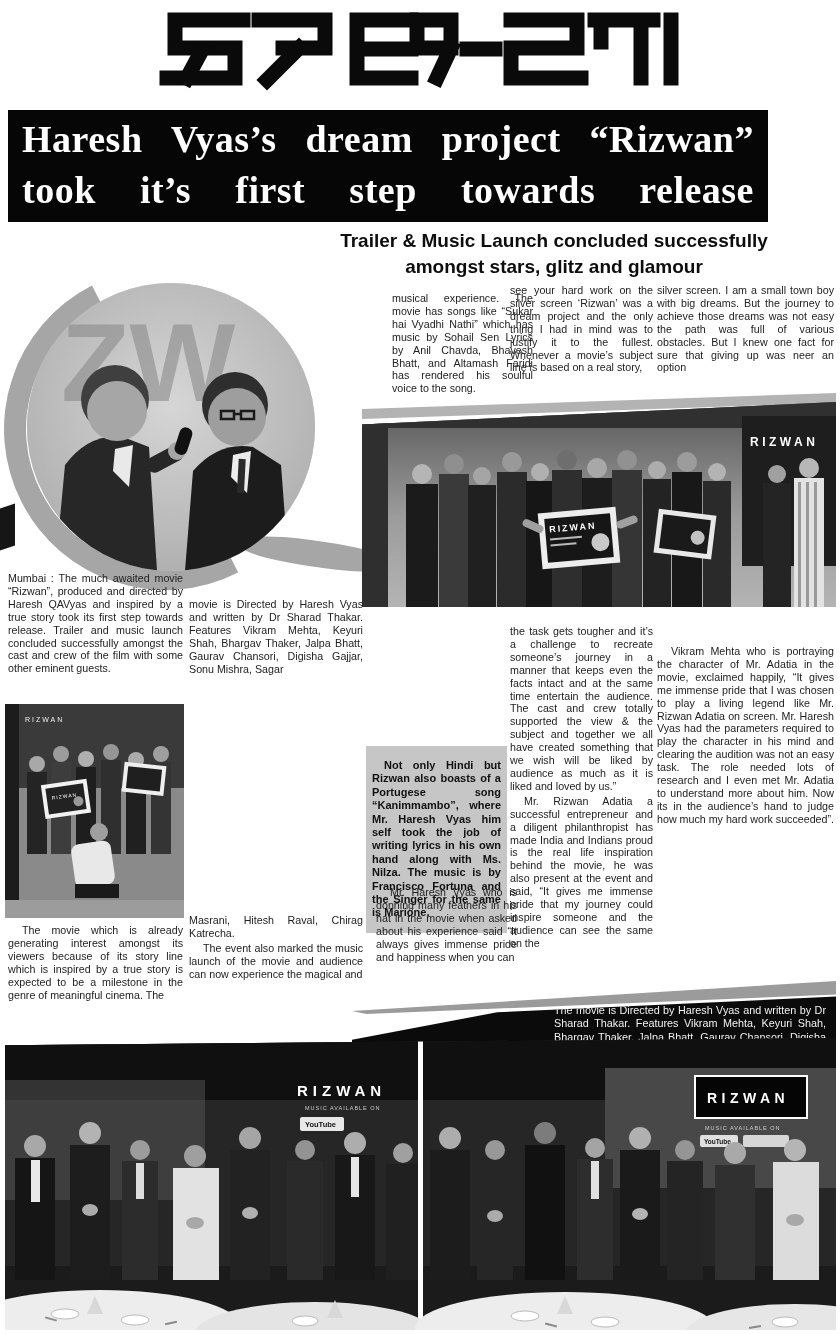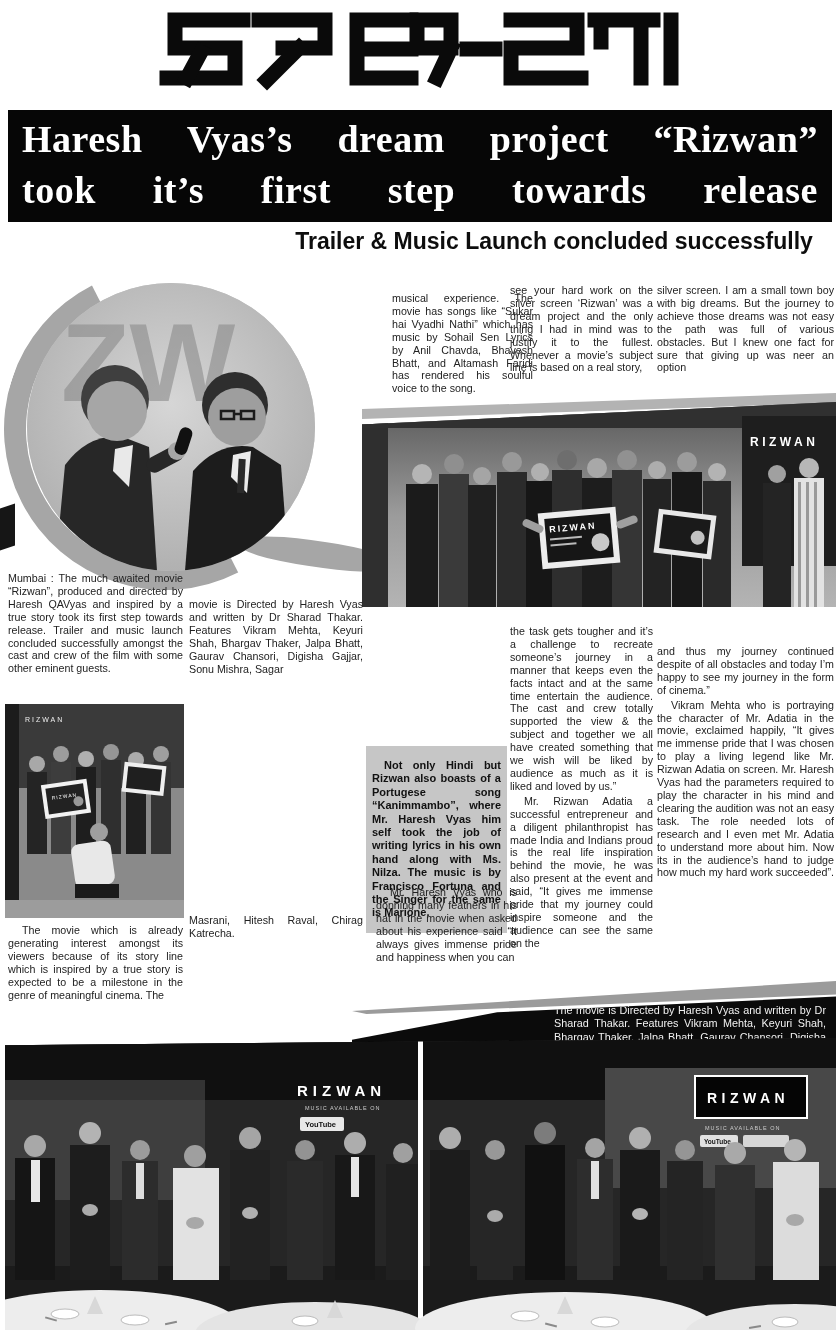--- a/index.html
+++ b/index.html
@@ -3,26 +3,26 @@
 <meta charset="utf-8">
 <style>
   html,body{margin:0;padding:0;background:#ffffff;}
   .page{position:relative;width:840px;height:1334px;background:#ffffff;overflow:hidden;
         font-family:"Liberation Sans",sans-serif;color:#1c1c1c;}
   .abs{position:absolute;}
   
   .masthead{left:0;top:8px;width:840px;height:96px;text-align:center;}
   .sr{position:absolute;width:1px;height:1px;overflow:hidden;clip-path:inset(50%);white-space:nowrap;}
   
-  .headline{left:8px;top:110px;width:824px;height:112px;background:#060606;color:#ffffff;
+  .headline{left:8px;top:110px;width:760px;height:112px;background:#060606;color:#ffffff;
             font-family:"Liberation Serif",serif;font-weight:bold;font-size:38px;
             padding:4px 14px;box-sizing:border-box;}
   .headline .hl{line-height:51px;text-align:justify;text-align-last:justify;-moz-text-align-last:justify;letter-spacing:.5px;}
   
-  .subhead{left:278px;top:228px;width:552px;text-align:center;font-weight:bold;font-size:23px;line-height:26px;color:#0d0d0d;}
+  .subhead{left:278px;top:228px;width:552px;text-align:center;font-weight:bold;font-size:19px;line-height:26px;color:#0d0d0d;}
   
   .col{font-size:10.7px;line-height:12.9px;text-align:justify;color:#222;}
   .col p{margin:0 0 2px 0;}
   .col p.ind{text-indent:14px;}
   .graybox{background:#c6c6c6;font-weight:bold;font-size:11px;line-height:13.4px;
            padding:13px 6px;box-sizing:border-box;text-align:justify;color:#111;}
   
   .caption-wedge{left:352px;top:978px;width:484px;height:36px;background:#9b9b9b;
                  clip-path:polygon(0 92%,100% 8%,100% 46%,3% 100%);}
   .caption-box{left:352px;top:992px;width:484px;height:92px;background:#0b0b0b;
@@ -68,20 +68,21 @@
     </svg>
   </div>
 
   <div class="abs headline">
     <div class="hl">Haresh Vyas’s dream project “Rizwan”</div>
     <div class="hl">took it’s first step towards release</div>
   </div>
 
   <div class="abs subhead">
     <div>Trailer &amp; Music Launch concluded successfully</div>
+    <div>amongst stars, glitz and glamour</div>
   </div>
 
   <div class="abs arc-ring"></div>
   <div class="abs arc-tail"></div>
   <div class="abs edge-wedge"></div>
   <div class="abs strip-top"></div>
 
   <div class="abs photo-circle">
     <svg width="288" height="288" viewBox="0 0 288 288">
       <defs>
@@ -195,21 +196,20 @@
   <div class="abs col" style="left:376px;top:886px;width:141px;">
     <p class="ind">Mr. Haresh Vyas who is donning many feathers in his hat in the movie when asked about his experience said “It always gives immense pride and happiness when you can</p>
   </div>
 
   <div class="abs col" style="left:510px;top:625px;width:143px;">
     <p>the task gets tougher and it’s a challenge to recreate someone’s journey in a manner that keeps even the facts intact and at the same time entertain the audience. The cast and crew totally supported the view &amp; the subject and together we all have created something that we wish will be liked by audience as much as it is liked and loved by us.”</p>
     <p class="ind">Mr. Rizwan Adatia a successful entrepreneur and a diligent philanthropist has made India and Indians proud is the real life inspiration behind the movie, he was also present at the event and said, “It gives me immense pride that my journey could inspire someone and the audience can see the same on the</p>
   </div>
 
   <div class="abs col" style="left:657px;top:645px;width:177px;">
-    <p>and thus my journey continued despite of all obstacles and today I’m happy to see my journey in the form of cinema.”</p>
     <p class="ind">Vikram Mehta who is portraying the character of Mr. Adatia in the movie, exclaimed happily, “It gives me immense pride that I was chosen to play a living legend like Mr. Rizwan Adatia on screen. Mr. Haresh Vyas had the parameters required to play the character in his mind and clearing the audition was not an easy task. The role needed lots of research and I even met Mr. Adatia to understand more about him. Now its in the audience’s hand to judge how much my hard work succeeded”.</p>
   </div>
 
   <div class="abs photo-mid">
     <svg width="179" height="214" viewBox="0 0 179 214">
       <rect width="179" height="214" fill="#8a8a8a"></rect>
       <rect x="0" y="0" width="179" height="84" fill="#3a3a3a"></rect>
       <rect x="0" y="0" width="14" height="214" fill="#1c1c1c"></rect>
       <text x="20" y="18" font-size="7" fill="#eeeeee" letter-spacing="2" font-family="Liberation Sans, sans-serif">RIZWAN</text>
       <circle cx="32" cy="60" r="8" fill="#a8a8a8"></circle>
@@ -241,20 +241,21 @@
       <rect x="70" y="180" width="44" height="14" fill="#1a1a1a"></rect>
       <rect x="0" y="196" width="179" height="18" fill="#9c9c9c"></rect>
     </svg>
   </div>
 
   <div class="abs col" style="left:8px;top:924px;width:175px;">
     <p class="ind">The movie which is already generating interest amongst its viewers because of its story line which is inspired by a true story is expected to be a milestone in the genre of meaningful cinema. The</p>
   </div>
   <div class="abs col" style="left:189px;top:914px;width:174px;">
     <p>Masrani, Hitesh Raval, Chirag Katrecha.</p>
+    <p class="ind">The event also marked the music launch of the movie and audience can now experience the magical and</p>
   </div>
 
   <div class="abs caption-wedge"></div>
   <div class="abs caption-box">
     <div class="caption-text">The movie is Directed by Haresh Vyas and written by Dr Sharad Thakar. Features Vikram Mehta, Keyuri Shah, Bhargav Thaker, Jalpa Bhatt, Gaurav Chansori, Digisha Gajjar, Sonu Mishra, Sagar Masrani, Hitesh Raval, Chirag Katrecha.</div>
   </div>
 
   <div class="abs photo-bottom">
     <svg width="831" height="292" viewBox="0 0 831 292">
       <rect width="831" height="292" fill="#262626"></rect>

